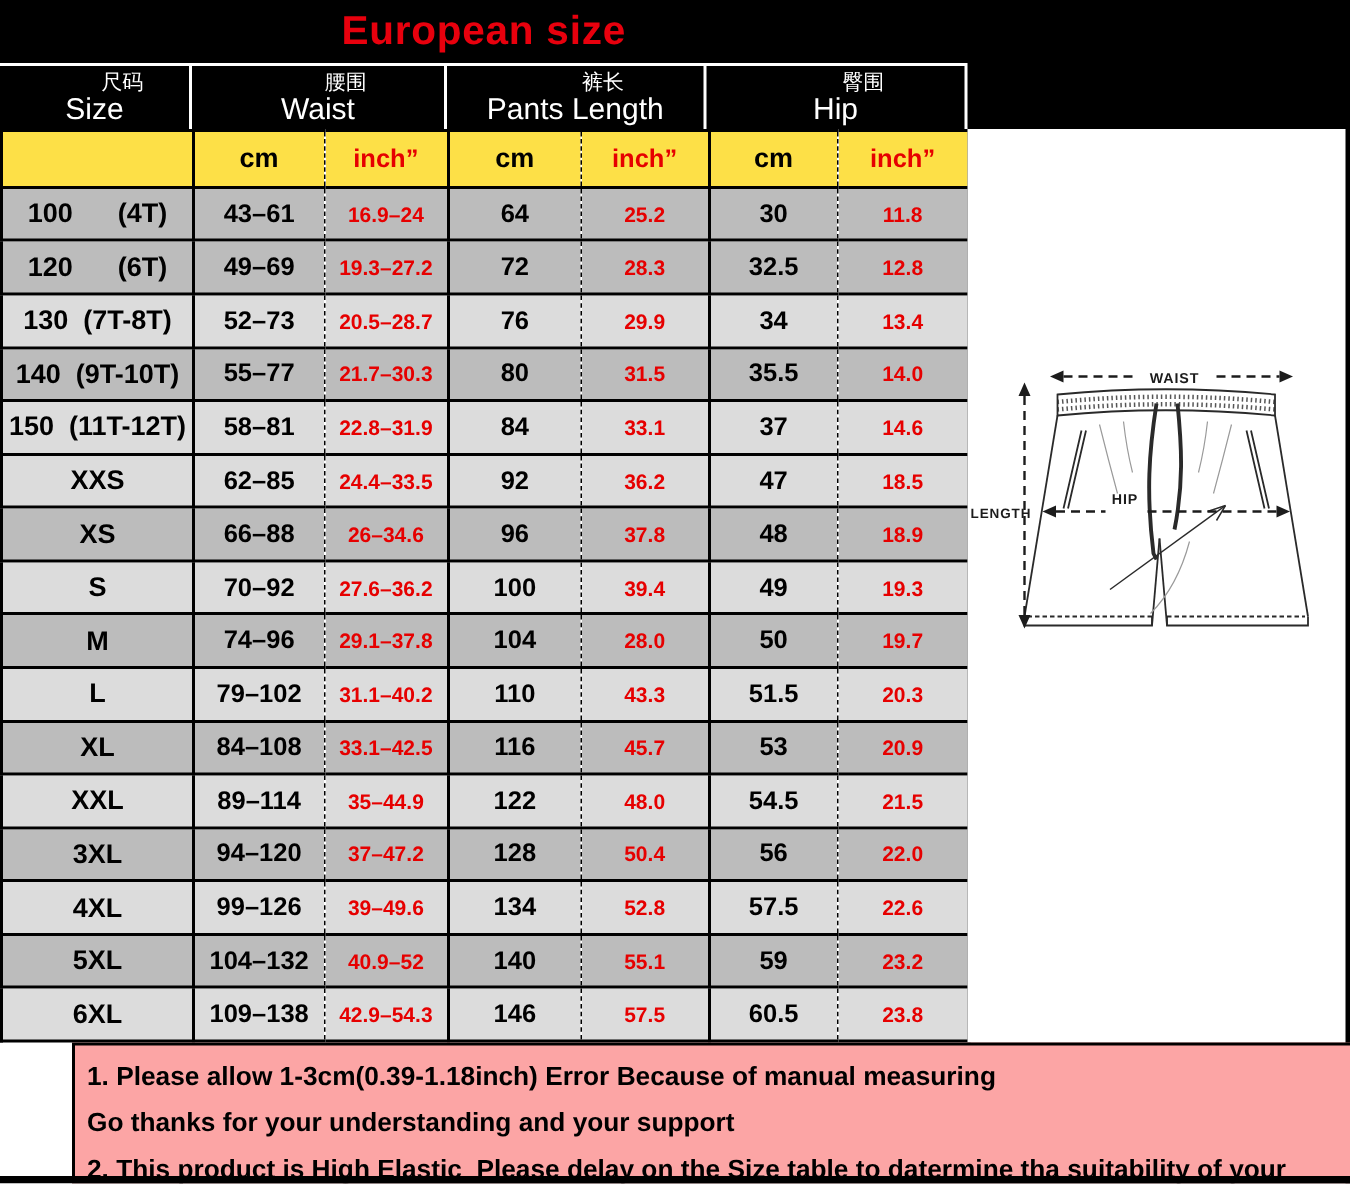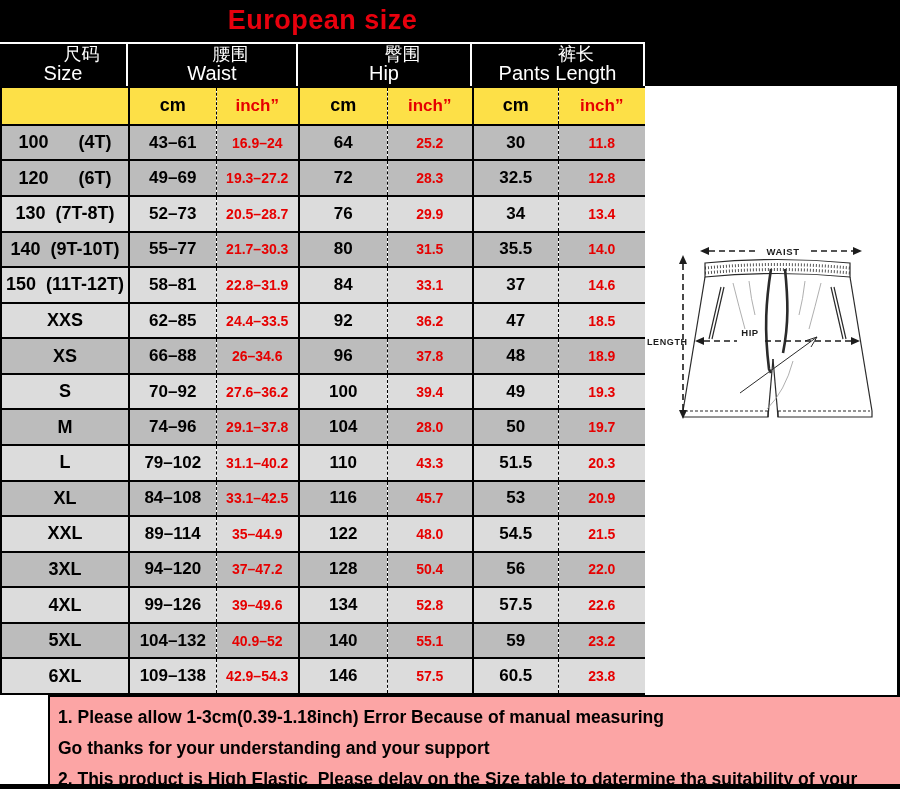--- a/index.html
+++ b/index.html
@@ -14,21 +14,21 @@
     position:absolute; left:0; top:5px; width:645px; text-align:center;
     font-size:27px; font-weight:bold; color:#e8000d; letter-spacing:0.5px;
   }
   .white-line { position:absolute; left:0; top:42px; width:645px; height:2px; background:#fff; }
   .header-row { position:absolute; left:0; top:44px; width:645px; height:42px; display:flex; }
   .header-cell {
     display:flex; flex-direction:column; align-items:center; justify-content:center;
     color:#fff; border-right:2px solid #fff; height:100%;
   }
   .header-cell:last-child { border-right:2px solid #fff; }
-  .hc-zh { font-size:18px; line-height:16px;margin-left:37px; }
+  .hc-zh { font-size:14px; line-height:16px;margin-left:37px; }
   .hc-en { font-size:20px; font-weight:normal; line-height:22px; }
   .w-size{ width:128px; } .w-waist{ width:170px; } .w-hip{ width:174px; } .w-len{ width:173px; }
 
   
   .table-wrap { position:absolute; left:0; top:86px; width:647px; height:609px; }
   table.size-table { border-collapse:collapse; table-layout:fixed; width:645px; height:609px; }
   .size-table td {
     border-top:2px solid #000; border-bottom:2px solid #000;
     text-align:center; vertical-align:middle; font-weight:bold;
     overflow:hidden; white-space:pre;
@@ -73,27 +73,27 @@
     <div class="white-line"></div>
     <div class="header-row">
       <div class="header-cell w-size">
         <span class="hc-zh">尺码</span>
         <span class="hc-en">Size</span>
       </div>
       <div class="header-cell w-waist">
         <span class="hc-zh">腰围</span>
         <span class="hc-en">Waist</span>
       </div>
+      <div class="header-cell w-len">
+        <span class="hc-zh">裤长</span>
+        <span class="hc-en">Pants Length</span>
+      </div>
       <div class="header-cell w-hip">
         <span class="hc-zh">臀围</span>
         <span class="hc-en">Hip</span>
-      </div>
-      <div class="header-cell w-len">
-        <span class="hc-zh">裤长</span>
-        <span class="hc-en">Pants Length</span>
       </div>
     </div>
   </div>
 
   <div class="table-wrap">
     <table class="size-table">
       <colgroup>
         <col style="width:128px">
           <col style="width:87px">
           <col style="width:83px">

